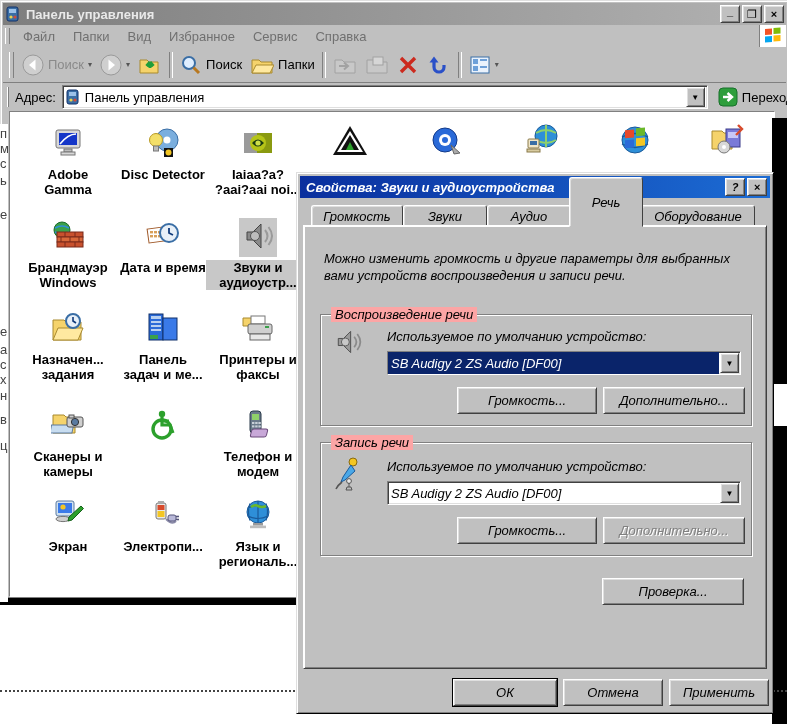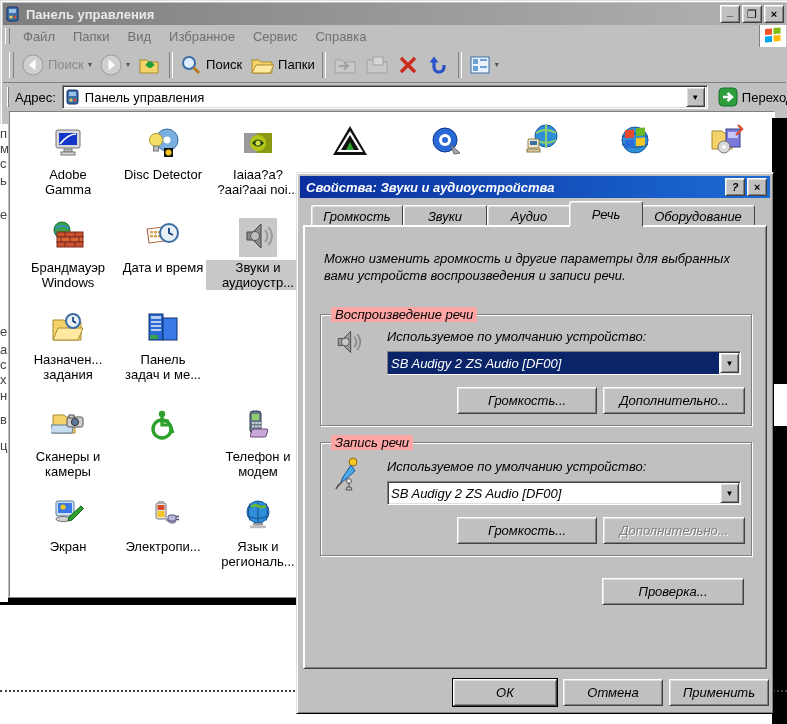--- a/index.html
+++ b/index.html
@@ -42,21 +42,21 @@
   .dd{font-size:8px;color:#555;}
   .addressbar{position:absolute;left:2px;top:82px;right:2px;height:28px;background:#c0c0c0;
     display:flex;align-items:center;padding:0 2px;}
   .addr-field{display:flex;align-items:center;height:22px;flex:0 0 640px;background:#fff;padding:0 2px;}
   .addr-field .txt{margin-left:4px;flex:1;}
   .combo-arrow{width:17px;height:18px;font-size:8px;}
   .content{position:absolute;left:8px;top:110px;width:764px;height:484px;}
   .content .inner{position:absolute;inset:0;background:#fff;overflow:hidden;}
 
   
-  .cpicon{position:absolute;width:104px;text-align:center;cursor:default;}
+  .cpicon{position:absolute;width:104px;text-align:center;cursor:default;font-weight:bold;}
   .cpicon .ico-wrap{display:inline-block;padding:2px;}
   .cpicon .lbl{display:block;margin-top:3px;white-space:pre-line;line-height:15px;}
   .cpicon.sel .ico-wrap,.cpicon.sel .lbl{background:#c8c8c8;}
   .icon-only{position:absolute;}
 
   
   .blackstrip{left:772px;top:118px;width:15px;height:606px;background:#000;}
   .whitepatch{left:772px;top:383px;width:15px;height:42px;background:#fff;border:1px solid #000;}
   .belowwin{left:0;top:605px;width:772px;height:119px;background:#fff;}
   .dotline{left:0;top:690px;width:787px;height:0;border-top:2px dotted #444;}
@@ -65,21 +65,21 @@
 
   
   #dlg{left:296px;top:172px;width:476px;height:540px;font-style:italic;}
   .dlg-title{position:absolute;left:3px;top:3px;right:3px;height:22px;
     background:linear-gradient(to right,#0a2f9e,#1c6cd4);color:#fff;font-weight:bold;
     display:flex;align-items:center;padding:0 3px;}
   .dlg-title .t{flex:1;margin-left:3px;white-space:nowrap;}
   .tabs{position:absolute;left:14px;top:32px;height:22px;display:flex;align-items:flex-end;}
   .tab{height:20px;padding:0 10px;background:#c0c0c0;border:1px solid;border-color:#fff #404040 #c0c0c0 #fff;
     box-shadow:inset 1px 1px 0 #dfdfdf;border-radius:3px 3px 0 0;display:flex;align-items:center;justify-content:center;position:relative;z-index:1;}
-  .tab.active{height:24px;z-index:3;margin:0 -2px;padding:0 12px;border-bottom-color:#c0c0c0;}
+  .tab.active{height:24px;z-index:3;margin:0 -2px;padding:12px 12px;border-bottom-color:#c0c0c0;}
   .tabpanel{position:absolute;left:6px;top:52px;width:462px;height:442px;z-index:2;}
   .desc{position:absolute;left:20px;top:24px;width:424px;line-height:17px;}
   .group{position:absolute;border:1px solid #808080;box-shadow:inset 1px 1px 0 #fff,1px 1px 0 #fff;}
   .group .legend{position:absolute;top:-8px;left:10px;background:#fca5a5;padding:0 4px;}
   .dev-label{position:absolute;white-space:nowrap;}
   .combo{position:absolute;height:22px;display:flex;background:#fff;}
   .combo .val{flex:1;display:flex;align-items:center;padding:0 3px;white-space:nowrap;overflow:hidden;}
   .combo .val.hilite{background:#0a246a;color:#fff;}
   .combo .combo-arrow{margin:1px;height:18px;}
   .gbtn{position:absolute;height:25px;}
@@ -380,20 +380,31 @@
                 <rect x="3" y="2" width="14" height="26" fill="#2a6ad8" stroke="#10306a"></rect>
                 <rect x="5" y="4" width="10" height="3" fill="#b8d0f0"></rect>
                 <rect x="5" y="9" width="10" height="2" fill="#b8d0f0"></rect>
                 <rect x="5" y="13" width="10" height="2" fill="#b8d0f0"></rect>
                 <rect x="5" y="17" width="10" height="2" fill="#b8d0f0"></rect>
                 <rect x="17" y="6" width="14" height="22" fill="#3a7ae8" stroke="#10306a"></rect>
                 <rect x="4" y="23" width="8" height="4" fill="#3aa04a"></rect>
               </svg></span>
           <span class="lbl">Панель
 задач и ме...</span>
+        </div>
+        <div class="cpicon" style="left:196px;top:198px">
+          <span class="ico-wrap"><svg width="34" height="32" viewBox="0 0 34 32">
+                <path d="M2 6 h8 l2 2 h4 v6 H2 Z" fill="#f5d36b" stroke="#a98a2f"></path>
+                <rect x="10" y="4" width="14" height="8" fill="#fff" stroke="#777"></rect>
+                <rect x="7" y="12" width="24" height="10" rx="2" fill="#d0d0d0" stroke="#666"></rect>
+                <rect x="9" y="22" width="20" height="6" fill="#e8e8e8" stroke="#666"></rect>
+                <rect x="24" y="14" width="4" height="2" fill="#3aa04a"></rect>
+              </svg></span>
+          <span class="lbl">Принтеры и
+факсы</span>
         </div>
 
         <div class="cpicon" style="left:6px;top:295px">
           <span class="ico-wrap"><svg width="34" height="32" viewBox="0 0 34 32">
                 <path d="M2 6 h11 l2 2 h9 v16 H2 Z" fill="#f5d36b" stroke="#a98a2f"></path>
                 <rect x="4" y="16" width="22" height="8" fill="#c8ddf0" stroke="#5a7aa0" transform="skewX(-12)"></rect>
                 <rect x="16" y="8" width="16" height="10" rx="2" fill="#cfcfcf" stroke="#555"></rect>
                 <circle cx="24" cy="13" r="3.6" fill="#5a7aa0" stroke="#333"></circle>
                 <rect x="18" y="6" width="5" height="3" fill="#cfcfcf" stroke="#555"></rect>
               </svg></span>

